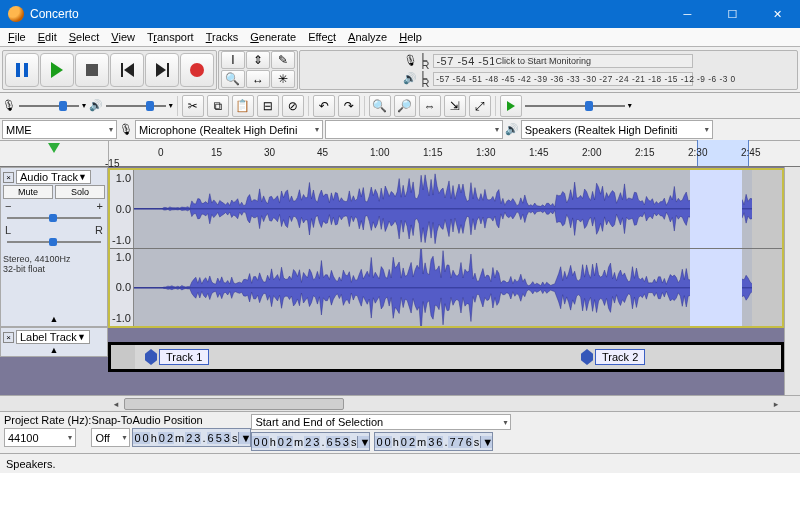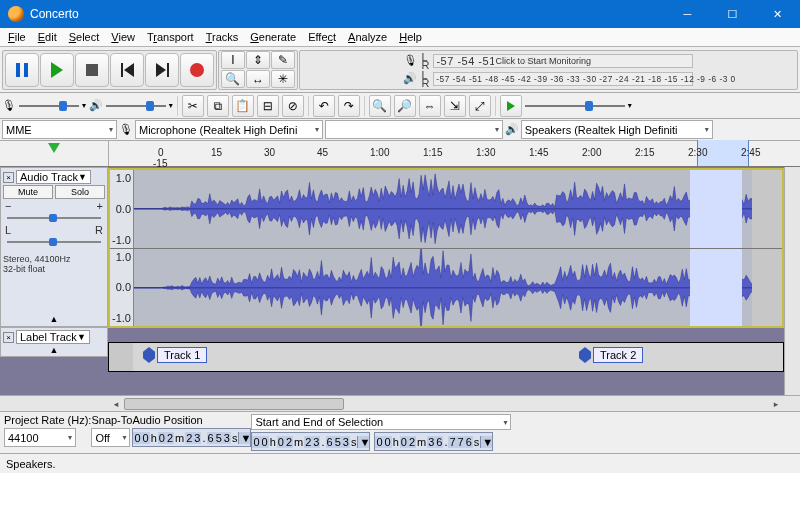--- a/index.html
+++ b/index.html
@@ -60,21 +60,21 @@
 .hslider .th{position:absolute;top:1px;width:8px;height:8px;background:#2a72d4;border-radius:2px}
 .labelhead{height:30px}
 .trackbody{flex:1;display:flex;flex-direction:column}
 .audiowrap{height:160px;border:2px solid #c5bd44;background:#b9bdc7;margin:1px 16px 14px 0;display:flex;flex-direction:column}
 .channel{flex:1;position:relative;background:#b9bdc7;border-bottom:1px solid #777}
 .axis{position:absolute;left:0;top:0;bottom:0;width:24px;background:#e1e3ea;border-right:1px solid #888;font-size:8px;color:#222;display:flex;flex-direction:column;justify-content:space-between;align-items:flex-end;padding:2px 2px}
 .wave{position:absolute;left:24px;right:0;top:0;bottom:0}
 .wave svg{width:100%;height:100%;display:block}
 .wavesel{position:absolute;top:0;bottom:0;background:#d3deff}
 .trailmask{position:absolute;top:0;bottom:0;right:0;background:#c7c7c7}
-.labelwrap{height:30px;border:1px solid #000000;background:#c8c8c8;margin:0 16px 0 0;position:relative}
+.labelwrap{height:30px;border:3px solid #000000;background:#c8c8c8;margin:0 16px 0 0;position:relative}
 .labeltrackbg{position:absolute;left:24px;right:0;top:0;bottom:0;background:#d6d6d6}
 .labelmark{position:absolute;top:4px;display:flex;align-items:center;gap:2px}
 .labelmark .dia{width:12px;height:16px;background:#3557b9;clip-path:polygon(50% 0,100% 30%,100% 70%,50% 100%,0 70%,0 30%)}
 .labelmark .lt{border:1px solid #3b5fc4;background:#eef;padding:1px 6px;font-size:11px}
 .vbar{width:16px;background:#e6e6e6;border-left:1px solid #aaa;position:absolute;right:0;top:0;height:228px}
 .hsb{height:16px;background:#e6e6e6;border-top:1px solid #aaa;display:flex;align-items:center}
 .hsb .lt,.hsb .rt{width:16px;text-align:center;font-size:9px;color:#555}
 .hsb .trk{flex:1;height:14px;position:relative}
 .hsb .th{position:absolute;top:1px;height:12px;background:#cfcfcf;border:1px solid #999;border-radius:2px}
 .selbar{height:42px;border-top:1px solid #aaa;background:#efefef;display:flex;align-items:flex-start;padding:2px 4px;font-size:11px}
@@ -230,21 +230,21 @@
       <span class="arr">▾</span>
     </div>
 </div>
 
 <div class="ruler">
   <div class="handle">
       <div class="greenhead"></div>
     </div>
   <div class="rulertrack" id="rulertrack">
     <div class="selhl" style="left:588px;width:52px"></div>
-  <div class="tick" style="left: -4px; top: 17px; margin-left: 48px;">-15</div>
+  <div class="tick" style="left: -4px; top: 17px;">-15</div>
       <div class="tick" style="left: 49px; top: 6px;">0</div>
       <div class="tick" style="left: 102px; top: 6px;">15</div>
       <div class="tick" style="left: 155px; top: 6px;">30</div>
       <div class="tick" style="left: 208px; top: 6px;">45</div>
       <div class="tick" style="left: 261px; top: 6px;">1:00</div>
       <div class="tick" style="left: 314px; top: 6px;">1:15</div>
       <div class="tick" style="left: 367px; top: 6px;">1:30</div>
       <div class="tick" style="left: 420px; top: 6px;">1:45</div>
       <div class="tick" style="left: 473px; top: 6px;">2:00</div>
       <div class="tick" style="left: 526px; top: 6px;">2:15</div>

